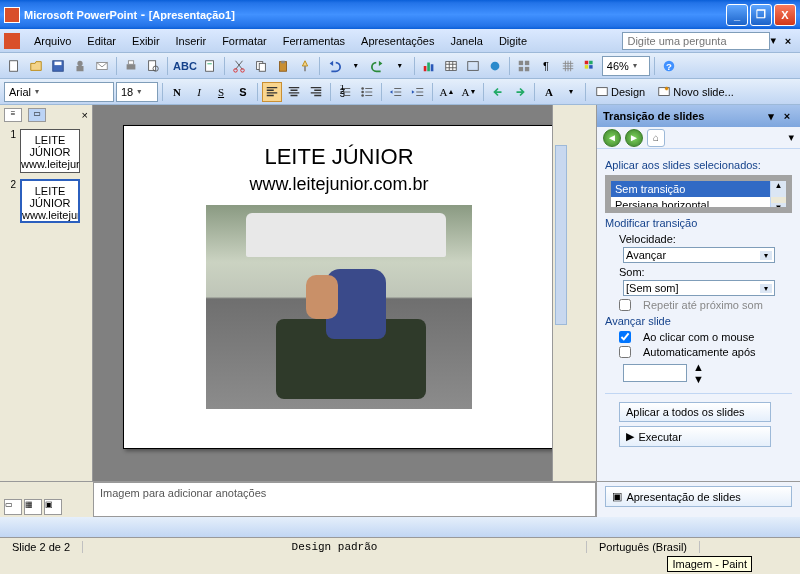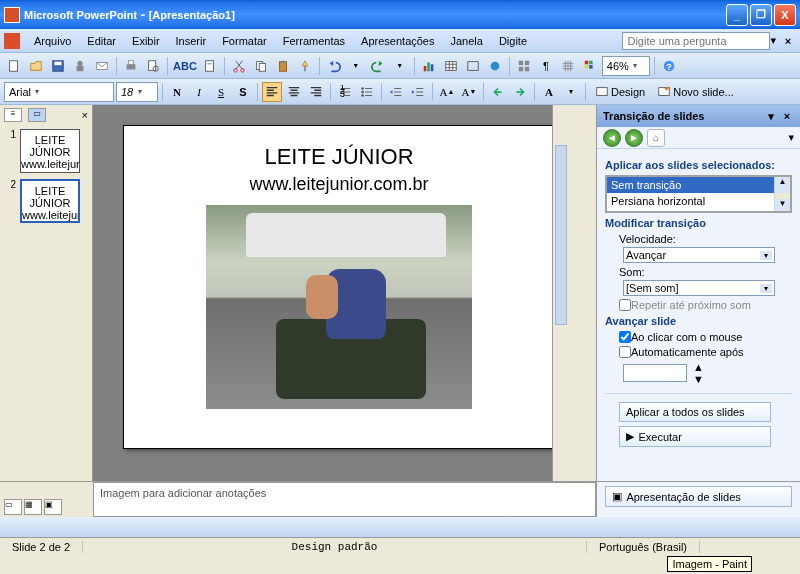--- a/index.html
+++ b/index.html
@@ -21,21 +21,21 @@
 .menubar .question-box { width: 148px; height: 18px; background: #fff; border: 1px solid #7f9db9; padding: 1px 4px; color: #888; font-size: 11px; }
 .menubar .x-doc { width: 16px; height: 16px; margin-left: 4px; display: flex; align-items: center; justify-content: center; font-weight: bold; }
 
 
 .toolbar { height: 26px; background: linear-gradient(#e5effb,#c1d6f3); display: flex; align-items: center; padding: 0 4px; border-bottom: 1px solid #9db9d8; gap: 2px; }
 .toolbar .btn { min-width: 20px; height: 20px; display: flex; align-items: center; justify-content: center; border: 1px solid transparent; }
 .toolbar .sep { width: 1px; height: 18px; background: #9db9d8; margin: 0 2px; }
 .toolbar .combo { height: 20px; border: 1px solid #7f9db9; background: #fff; display: flex; align-items: center; padding: 0 4px; }
 .toolbar .combo .arrow { margin-left: 4px; color: #555; font-size: 8px; }
 .font-combo { width: 110px; }
-.size-combo { width: 42px; font-style: italic; }
+.size-combo { width: 42px; }
 .zoom-combo { width: 48px; }
 
 .btn-pressed { background: #f9d58e !important; border: 1px solid #c98f33 !important; }
 .btn-label { padding: 0 4px; }
 
 
 .main { display: flex; height: calc(574px - 29px - 24px - 26px - 26px - 74px - 19px); }
 .thumb-panel { width: 93px; background: #ece9d8; border-right: 1px solid #999; }
 .thumb-tabs { height: 20px; display: flex; align-items: center; padding: 0 4px; gap: 6px; }
 .thumb-tab { width: 18px; height: 14px; border: 1px solid #999; background: #fff; font-size: 8px; text-align: center; }
@@ -60,30 +60,30 @@
 .scroll-v .thumb-sc { position: absolute; top: 40px; left: 2px; width: 12px; height: 180px; background: #c8d8ef; border: 1px solid #9db9d8; }
 
 .task-pane { width: 204px; background: #eff3fb; border-left: 1px solid #999; display: flex; flex-direction: column; margin-left: 28px; }
 .tp-header { height: 22px; background: linear-gradient(#a6c3ec,#7ea6de); display: flex; align-items: center; padding: 0 6px; font-weight: bold; }
 .tp-header .tp-title { flex: 1; }
 .tp-header .tp-btn { width: 14px; height: 14px; margin-left: 2px; display: flex; align-items: center; justify-content: center; }
 .tp-nav { height: 22px; display: flex; align-items: center; padding: 0 6px; gap: 4px; border-bottom: 1px solid #c1d6f3; }
 .tp-nav .nav-btn { width: 18px; height: 18px; border: 1px solid #3b7d2a; border-radius: 9px; background: radial-gradient(#7fd65e,#3b7d2a); display: flex; align-items: center; justify-content: center; color: #fff; font-size: 10px; }
 .tp-nav .nav-down { margin-left: auto; }
 .tp-body { flex: 1; padding: 6px 8px; overflow: hidden; font-size: 11px; }
-.tp-body .section-title { color: #15428b; font-weight: bold; margin: 4px 0; }
-.tp-body .listbox { border: 2px solid #a3a3a3; background: #fff; height: 38px; overflow: hidden; position: relative; }
+.tp-body .section-title { color: #15428b; font-weight: normal; margin: 4px 0; }
+.tp-body .listbox { border: 6px solid #a3a3a3; background: #fff; height: 38px; overflow: hidden; position: relative; }
 .tp-body .listbox .item { padding: 2px 4px; }
 .tp-body .listbox .item.sel { background: #316ac5; color: #fff; }
 .tp-body .listbox .lb-scroll { position: absolute; right: 0; top: 0; width: 16px; height: 100%; background: #ece9d8; border-left: 1px solid #c1d6f3; }
 .tp-body .lb-up, .tp-body .lb-dn { height: 16px; background: #dbe6f4; text-align: center; font-size: 8px; }
 .tp-body label { display: block; margin: 3px 0 2px; }
 .tp-body .combo2 { width: 152px; margin-left: 18px; border: 1px solid #7f9db9; background: #fff; display: flex; align-items: center; padding: 1px 2px; }
 .tp-body .combo2 .arrow { margin-left: auto; background: #dbe6f4; padding: 0 4px; font-size: 8px; }
-.tp-body .chk { display: flex; align-items: center; margin: 3px 0 3px 14px; gap: 0; }
+.tp-body .chk { display: flex; align-items: center; margin: 3px 0 3px 14px; gap: 12px; }
 .tp-body .chk input { width: 12px; height: 12px; }
 .tp-body .spin-wrap { display: flex; margin-left: 18px; gap: 6px; align-items: center; }
 .tp-body .spin { width: 64px; height: 18px; border: 1px solid #7f9db9; background: #fff; }
 .tp-body .btn-wide { width: 152px; margin: 4px 0 0 14px; padding: 3px 6px; border: 1px solid #9db9d8; background: linear-gradient(#fff,#e5effb); text-align: left; display: flex; align-items: center; gap: 4px; }
 .tp-body hr { margin: 8px 0; border: none; border-top: 1px solid #c1d6f3; }
 
 
 .notes-area { height: 36px; display: flex; border-top: 1px solid #999; }
 .notes-view-btns { width: 93px; background: #ece9d8; display: flex; align-items: flex-end; padding: 0 4px 2px; gap: 2px; }
 .notes-view-btns .vbtn { width: 18px; height: 16px; border: 1px solid #999; background: #fff; font-size: 8px; }

